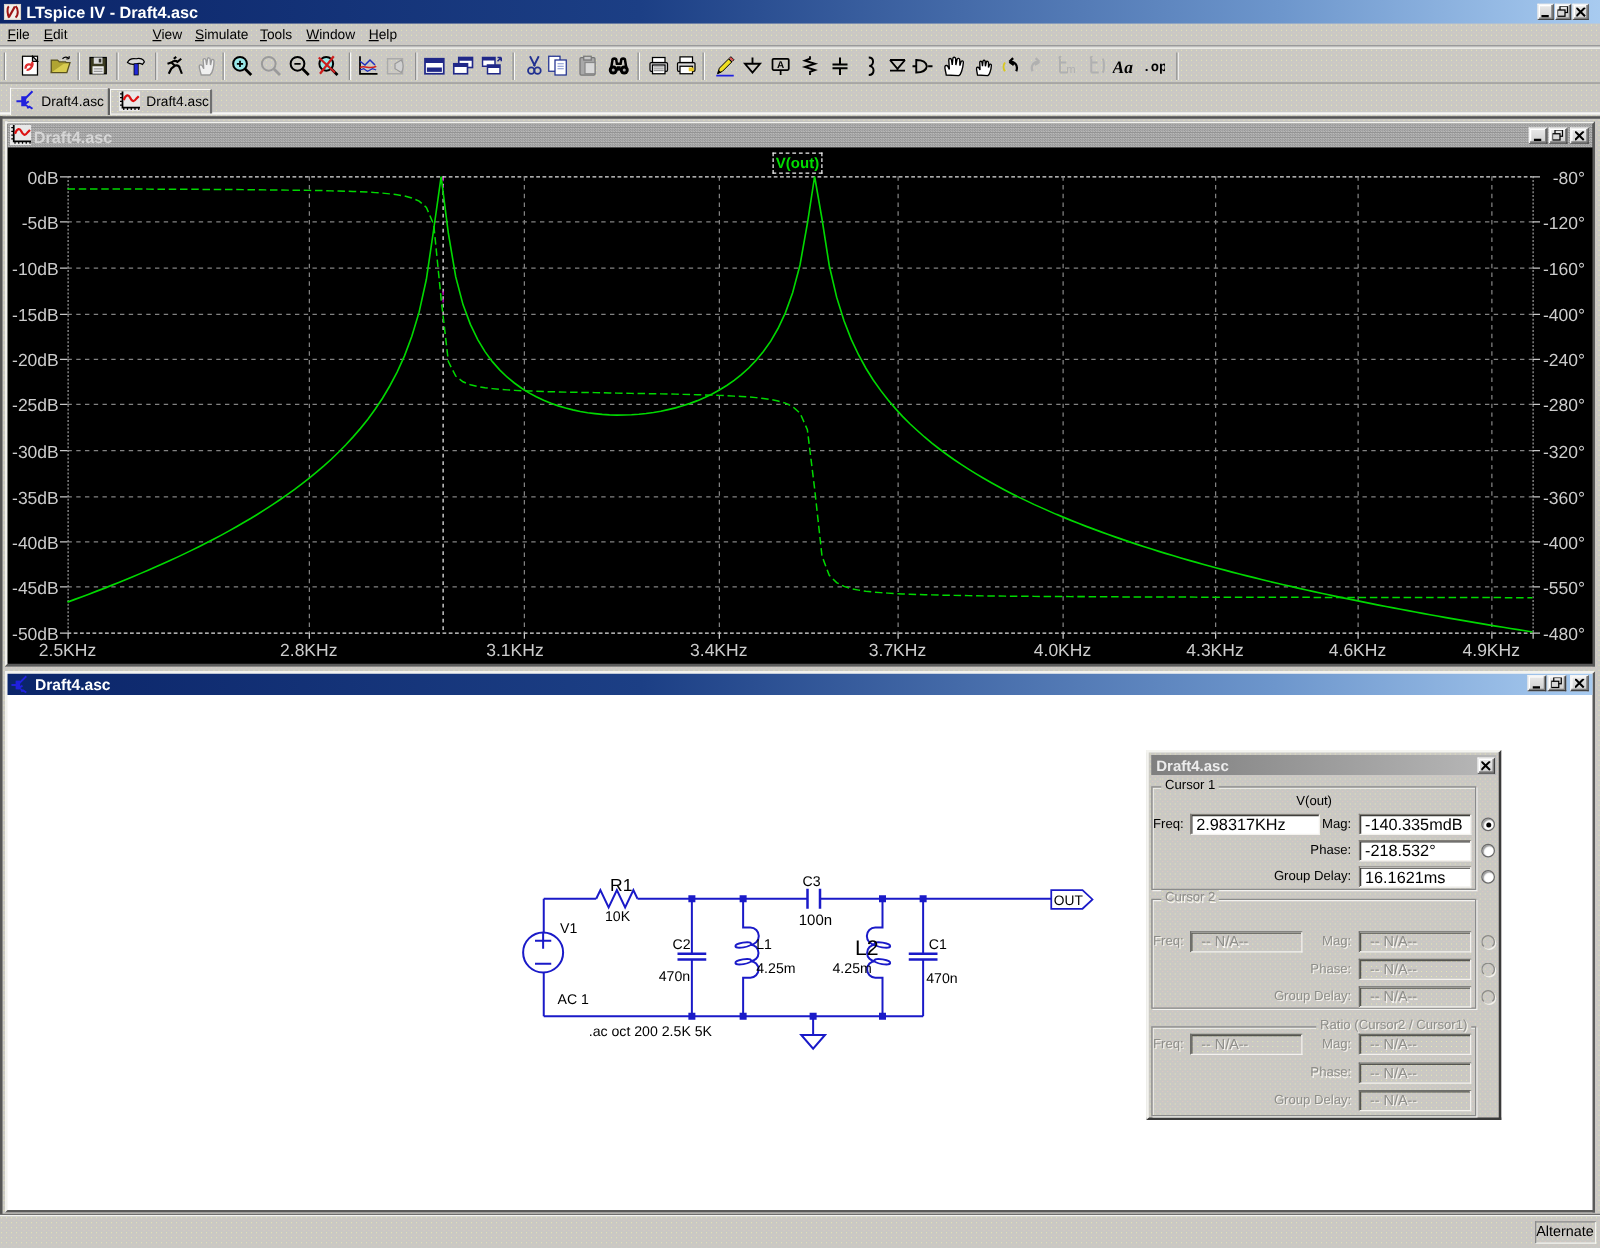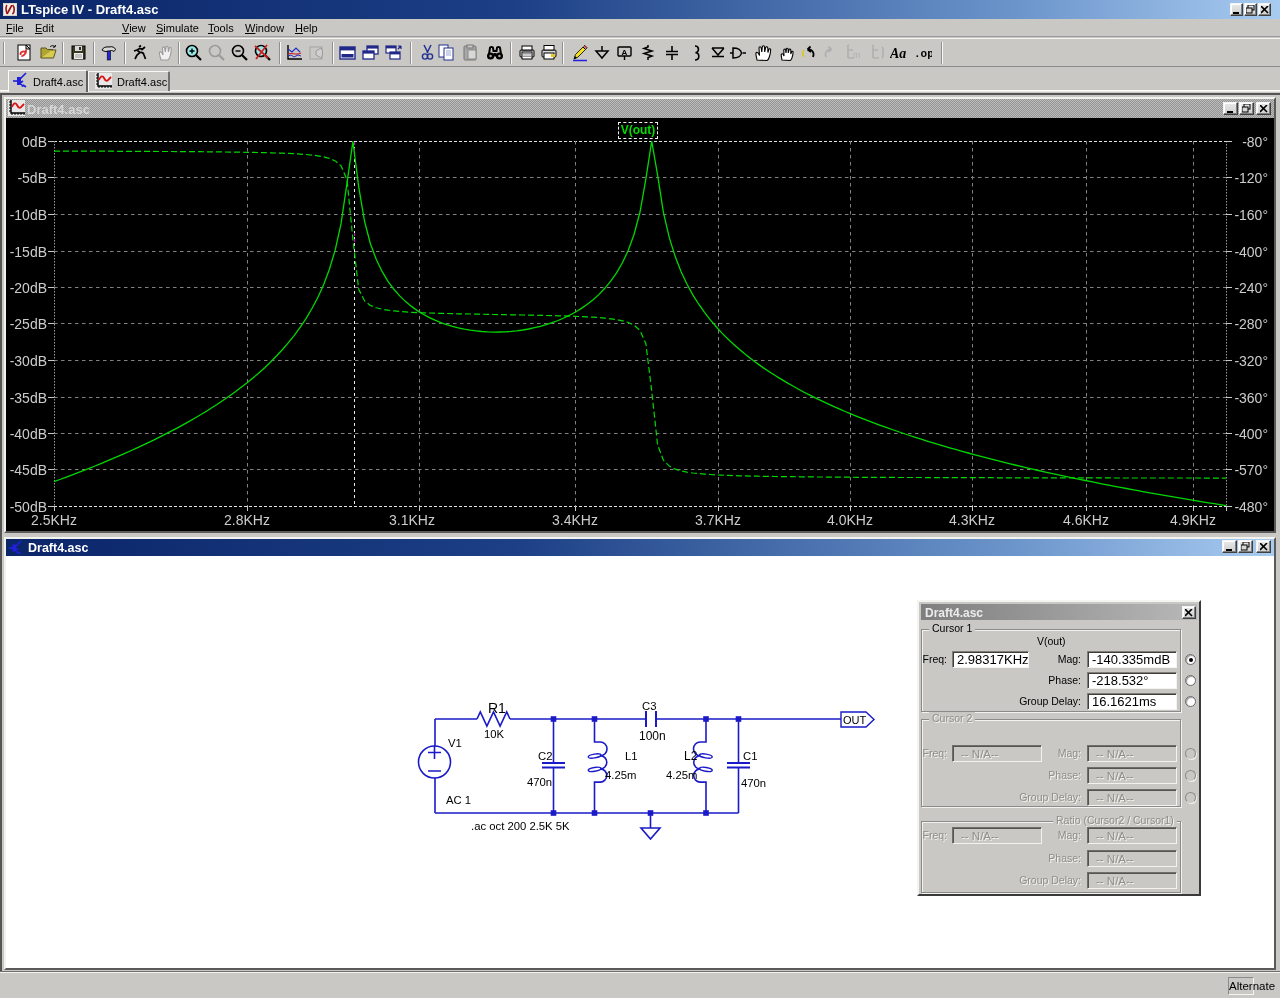--- a/index.html
+++ b/index.html
@@ -342,21 +342,21 @@
 <div class="abs lbl" style="left:7px;top:499px;width:40px;text-align:right">-50dB</div>
 <div class="abs lbl" style="left:1229px;top:134px;width:39px;text-align:right">-80°</div>
 <div class="abs lbl" style="left:1229px;top:170px;width:39px;text-align:right">-120°</div>
 <div class="abs lbl" style="left:1229px;top:207px;width:39px;text-align:right">-160°</div>
 <div class="abs lbl" style="left:1229px;top:244px;width:39px;text-align:right">-400°</div>
 <div class="abs lbl" style="left:1229px;top:280px;width:39px;text-align:right">-240°</div>
 <div class="abs lbl" style="left:1229px;top:316px;width:39px;text-align:right">-280°</div>
 <div class="abs lbl" style="left:1229px;top:353px;width:39px;text-align:right">-320°</div>
 <div class="abs lbl" style="left:1229px;top:390px;width:39px;text-align:right">-360°</div>
 <div class="abs lbl" style="left:1229px;top:426px;width:39px;text-align:right">-400°</div>
-<div class="abs lbl" style="left:1229px;top:462px;width:39px;text-align:right">-570°</div>
+<div class="abs lbl" style="left:1229px;top:462px;width:39px;text-align:right">-550°</div>
 <div class="abs lbl" style="left:1229px;top:499px;width:39px;text-align:right">-480°</div>
 <div class="abs lbl" style="left:24px;top:512px;width:60px;text-align:center">2.5KHz</div>
 <div class="abs lbl" style="left:217px;top:512px;width:60px;text-align:center">2.8KHz</div>
 <div class="abs lbl" style="left:389px;top:512px;width:60px;text-align:left">3.1KHz</div>
 <div class="abs lbl" style="left:545px;top:512px;width:60px;text-align:center">3.4KHz</div>
 <div class="abs lbl" style="left:688px;top:512px;width:60px;text-align:center">3.7KHz</div>
 <div class="abs lbl" style="left:820px;top:512px;width:60px;text-align:center">4.0KHz</div>
 <div class="abs lbl" style="left:942px;top:512px;width:60px;text-align:center">4.3KHz</div>
 <div class="abs lbl" style="left:1056px;top:512px;width:60px;text-align:center">4.6KHz</div>
 <div class="abs lbl" style="left:1163px;top:512px;width:60px;text-align:center">4.9KHz</div>
@@ -421,42 +421,42 @@
     <rect x="585.7" y="254.2" width="5.6" height="5.6" fill="#1a1ac8"></rect>
     <rect x="641.7" y="254.2" width="5.6" height="5.6" fill="#1a1ac8"></rect>
     <rect x="697.2" y="254.2" width="5.6" height="5.6" fill="#1a1ac8"></rect>
   </svg>
 <div class="abs" style="left:488px;top:700px;font-size:14px;color:#000">R1</div>
 <div class="abs" style="left:484px;top:728px;font-size:11.3px;color:#000">10K</div>
 <div class="abs" style="left:448px;top:737px;font-size:11.3px;color:#000">V1</div>
 <div class="abs" style="left:446px;top:794px;font-size:11.3px;color:#000">AC 1</div>
 <div class="abs" style="left:538px;top:750px;font-size:11.3px;color:#000">C2</div>
 <div class="abs" style="left:527px;top:776px;font-size:11.3px;color:#000">470n</div>
-<div class="abs" style="left:625px;top:750px;font-size:11.3px;color:#000">L1</div>
+<div class="abs" style="left:605px;top:750px;font-size:11.3px;color:#000">L1</div>
 <div class="abs" style="left:605px;top:769px;font-size:11.3px;color:#000">4.25m</div>
 <div class="abs" style="left:642px;top:700px;font-size:11.3px;color:#000">C3</div>
 <div class="abs" style="left:639px;top:729px;font-size:12px;color:#000">100n</div>
-<div class="abs" style="left:684px;top:749px;font-size:12px;color:#000">L2</div>
+<div class="abs" style="left:684px;top:749px;font-size:17px;color:#000">L2</div>
 <div class="abs" style="left:666px;top:769px;font-size:11.3px;color:#000">4.25m</div>
 <div class="abs" style="left:743px;top:750px;font-size:11.3px;color:#000">C1</div>
 <div class="abs" style="left:741px;top:777px;font-size:11.3px;color:#000">470n</div>
 <div class="abs" style="left:471px;top:820px;font-size:11.3px;color:#000">.ac oct 200 2.5K 5K</div>
 <div class="abs dither" style="left:917px;top:600px;width:284px;height:296px;border:2px solid;border-color:#f4f4f0 #3a3a3a #3a3a3a #f4f4f0"></div>
 <div class="abs" style="left:921px;top:604px;width:276px;height:16px;background:linear-gradient(90deg,#7f7f7f,#b8b8b8);background-image:linear-gradient(90deg,#7f7f7f,#b8b8b8),repeating-conic-gradient(rgba(255,255,255,0.15) 0 25%, rgba(0,0,0,0.05) 0 50%);background-size:100% 100%,2px 2px;background-blend-mode:normal"></div>
 <div class="abs" style="left:925px;top:606px;font-size:12px;font-weight:bold;color:#ececec">Draft4.asc</div>
 <div class="abs tb" style="left:1182px;top:606px;width:14px;height:13px;font-size:10px">
     <svg width="8" height="8" viewBox="0 0 8 8">
       <path d="M0 0 L7 7 M7 0 L0 7" stroke="#000" stroke-width="1.6"></path>
     </svg>
   </div>
 <div class="gbox" style="left:921px;top:629px;width:260px;height:83px"></div>
 <div class="abs dither" style="left:929px;top:622px;font-size:10.5px;color:#000;padding:0 3px">Cursor 1</div>
 <div class="abs" style="left:1037px;top:635px;font-size:10.5px;color:#000">V(out)</div>
 <div class="dlbl" style="left:857px;top:653px;width:90px">Freq:</div>
-<div class="val" style="left:952px;top:651px;width:77px;height:17px">2.98317KHz</div>
+<div class="val" style="left:952px;top:651px;width:104px;height:17px">2.98317KHz</div>
 <div class="dlbl" style="left:991px;top:653px;width:90px">Mag:</div>
 <div class="val" style="left:1087px;top:651px;width:90px;height:17px">-140.335mdB</div>
 <div class="radio" style="left:1185px;top:654px">
     <div style="position:absolute;left:2.5px;top:2.5px;width:4px;height:4px;border-radius:50%;background:#000"></div>
   </div>
 <div class="dlbl" style="left:991px;top:674px;width:90px">Phase:</div>
 <div class="val" style="left:1087px;top:672px;width:90px;height:17px">-218.532°</div>
 <div class="radio" style="left:1185px;top:675px"></div>
 <div class="dlbl" style="left:991px;top:695px;width:90px">Group Delay:</div>
 <div class="val" style="left:1087px;top:693px;width:90px;height:17px">16.1621ms</div>
@@ -479,12 +479,12 @@
 <div class="glbl" style="left:857px;top:829px;width:90px">Freq:</div>
 <div class="nab dither" style="left:952px;top:827px;width:90px;height:17px">-- N/A--</div>
 <div class="glbl" style="left:991px;top:829px;width:90px">Mag:</div>
 <div class="nab dither" style="left:1087px;top:827px;width:90px;height:17px">-- N/A--</div>
 <div class="glbl" style="left:991px;top:852px;width:90px">Phase:</div>
 <div class="nab dither" style="left:1087px;top:850px;width:90px;height:17px">-- N/A--</div>
 <div class="glbl" style="left:991px;top:874px;width:90px">Group Delay:</div>
 <div class="nab dither" style="left:1087px;top:872px;width:90px;height:17px">-- N/A--</div>
 <div class="abs" style="left:0;top:971px;width:1280px;height:1px;background:#6e6e6e"></div>
 <div class="abs dither" style="left:0;top:972px;width:1280px;height:26px;border-top:1px solid #f4f4f0"></div>
-<div class="abs dither" style="left:1228px;top:977px;width:26px;height:18px;border:1px solid;border-color:#8a8a8a #f4f4f0 #f4f4f0 #8a8a8a;font-size:11.5px;color:#000;text-align:center;line-height:17px">Alternate</div>
+<div class="abs dither" style="left:1228px;top:977px;width:49px;height:18px;border:1px solid;border-color:#8a8a8a #f4f4f0 #f4f4f0 #8a8a8a;font-size:11.5px;color:#000;line-height:17px">Alternate</div>
 </body></html>

